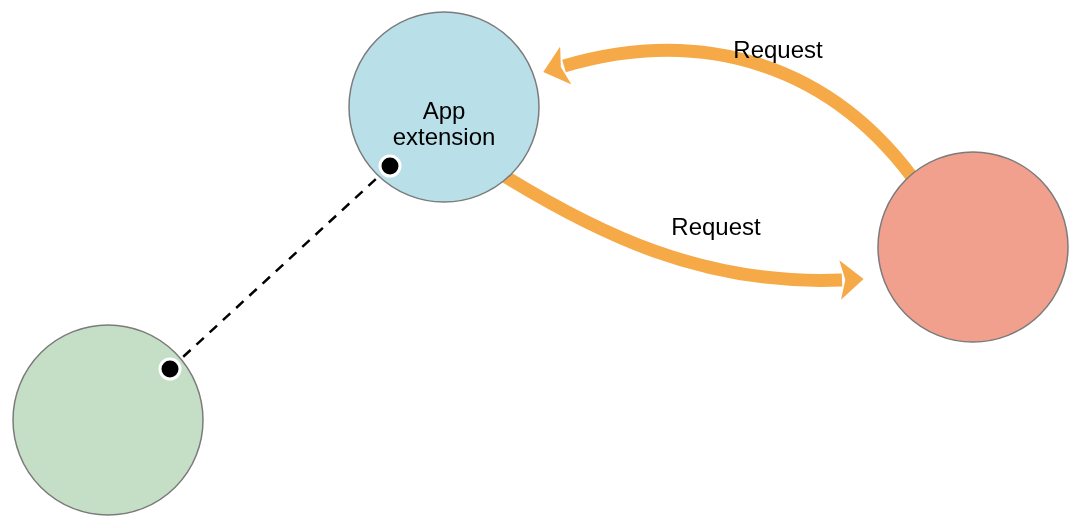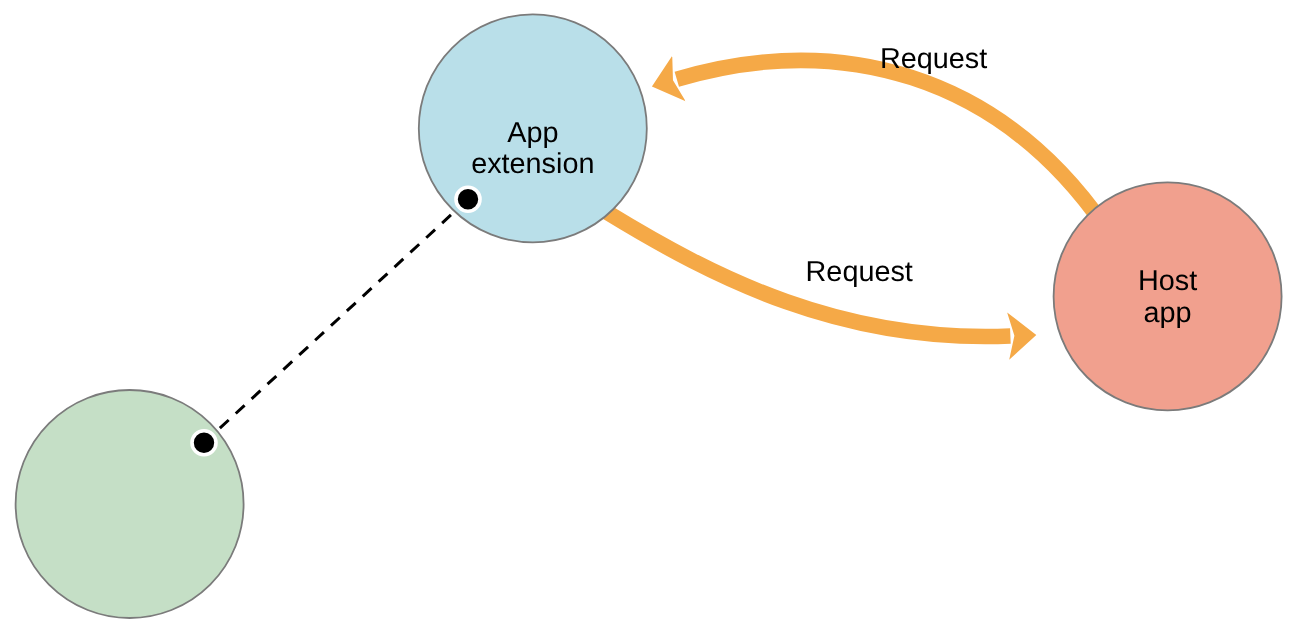--- a/index.html
+++ b/index.html
@@ -64,19 +64,18 @@
     <circle cx="108" cy="420" r="95" stroke-width="1.5" fill="#c5dfc6" stroke="#7b7b7b"></circle>
     <circle cx="973" cy="247" r="95" stroke-width="1.5" fill="#f1a08e" stroke="#7b7b7b"></circle>
 
     <circle cx="390" cy="166" r="10" stroke-width="3" fill="#000000" stroke="#ffffff"></circle>
     <circle cx="170" cy="369" r="10" stroke-width="3" fill="#000000" stroke="#ffffff"></circle>
   </svg>
 
   <div class="label node-label-app-extension">App extension</div>
 
 
-  <div class="label node-label-host-app">Host app</div>
 
   <div class="label arrow-label arrow-label-request">Request</div>
 
   <div class="label arrow-label arrow-label-response">Request</div>
 
 </div>
 
 </body></html>

